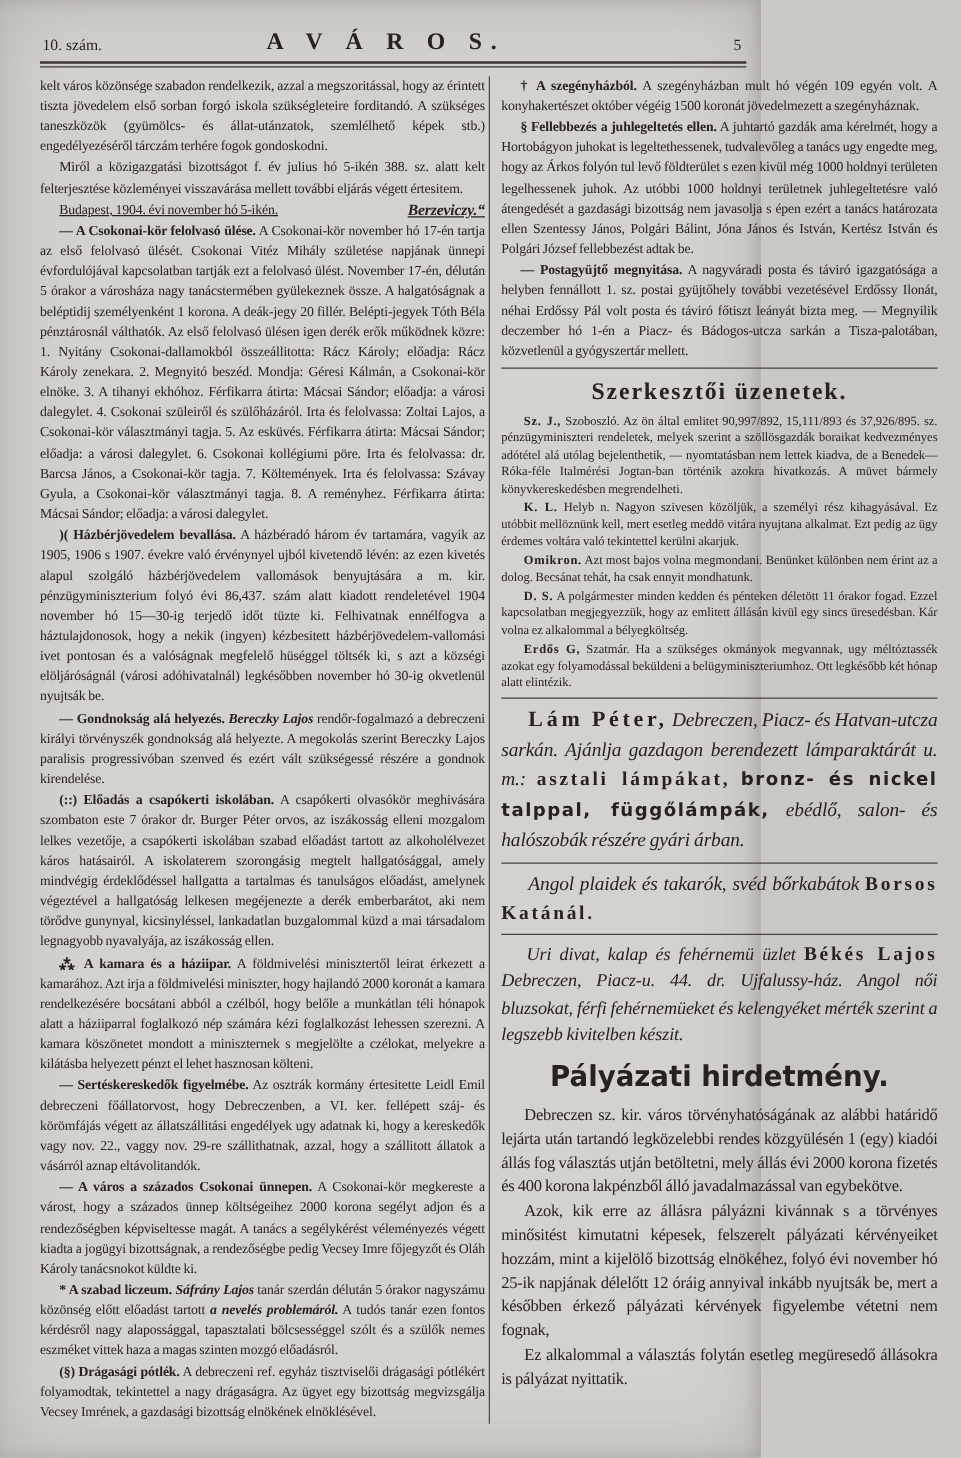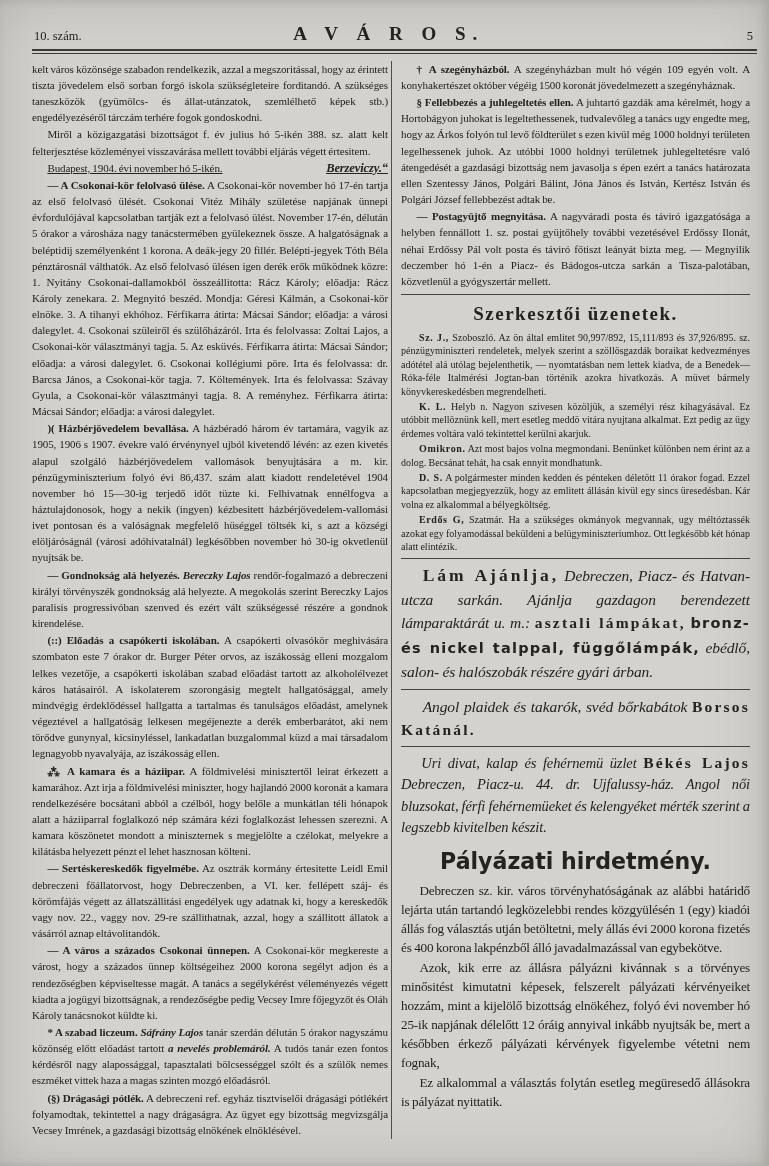--- a/index.html
+++ b/index.html
@@ -4,21 +4,21 @@
 <style>
   html,body{margin:0;padding:0;}
   body{
     width:769px;height:1166px;overflow:hidden;
     background:#c9c8c4;
     font-family:"Liberation Serif", serif;
     color:#26221e;
   }
   .page{
     position:relative;box-sizing:border-box;
-    width:769px;height:1166px;
+    width:609px;height:1166px;
     padding:22px 12px 8px 32px;
     background:#d3d2ce;
     box-shadow:inset 0 0 60px rgba(90,86,80,.25), inset -4px 0 10px rgba(70,66,60,.18);
   }
   
   .hdr{position:relative;height:22px;font-size:12.5px;}
   .hdr .issue{position:absolute;left:2px;bottom:0;}
   .hdr .title{
     position:absolute;left:50%;transform:translateX(-53%);bottom:-1px;
     font-size:19px;font-weight:bold;letter-spacing:7px;white-space:nowrap;
@@ -116,21 +116,21 @@
           <p class="para"><span class="b">Sz. J.,</span> <span>Szoboszló. Az ön által emlitet 90,997/892, 15,111/893 és 37,926/895. sz. pénzügyminiszteri rendeletek, melyek szerint a szöllösgazdák boraikat kedvezményes adótétel alá utólag bejelenthetik, — nyomtatásban nem lettek kiadva, de a Benedek—Róka-féle Italmérési Jogtan-ban történik azokra hivatkozás. A müvet bármely könyvkereskedésben megrendelheti.</span></p>
           <p class="para"><span class="b">K. L.</span> <span>Helyb n. Nagyon szivesen közöljük, a személyi rész kihagyásával. Ez utóbbit mellöznünk kell, mert esetleg meddö vitára nyujtana alkalmat. Ezt pedig az ügy érdemes voltára való tekintettel kerülni akarjuk.</span></p>
           <p class="para"><span class="b">Omikron.</span> <span>Azt most bajos volna megmondani. Benünket különben nem érint az a dolog. Becsánat tehát, ha csak ennyit mondhatunk.</span></p>
           <p class="para"><span class="b">D. S.</span> <span>A polgármester minden kedden és pénteken déletött 11 órakor fogad. Ezzel kapcsolatban megjegyezzük, hogy az emlitett állásán kivül egy sincs üresedésban. Kár volna ez alkalommal a bélyegköltség.</span></p>
           <p class="para"><span class="b">Erdős G,</span> <span>Szatmár. Ha a szükséges okmányok megvannak, ugy méltóztassék azokat egy folyamodással beküldeni a belügyminiszteriumhoz. Ott legkésőbb két hónap alatt elintézik.</span></p>
         </div>
 
       <hr class="rule">
 
       <div class="ad ad-lam">
-          <p class="para"><span class="sp1">Lám Ajánlja,</span> <span>Debreczen, Piacz- és Hatvan-utcza sarkán. Ajánlja gazdagon berendezett lámparaktárát u. m.:</span> <span class="spb">asztali lámpákat,</span> <span class="gro">bronz- és nickel talppal, függőlámpák,</span> <span>ebédlő, salon- és halószobák részére gyári árban.</span></p>
+          <p class="para"><span class="sp1">Lám Péter,</span> <span>Debreczen, Piacz- és Hatvan-utcza sarkán. Ajánlja gazdagon berendezett lámparaktárát u. m.:</span> <span class="spb">asztali lámpákat,</span> <span class="gro">bronz- és nickel talppal, függőlámpák,</span> <span>ebédlő, salon- és halószobák részére gyári árban.</span></p>
         </div>
 
       <hr class="rule">
 
       <div class="ad ad-plaids">
           <p class="para"><span>Angol plaidek és takarók, svéd bőrkabátok</span> <span class="spb">Borsos Katánál.</span></p>
         </div>
 
       <hr class="rule">
 

